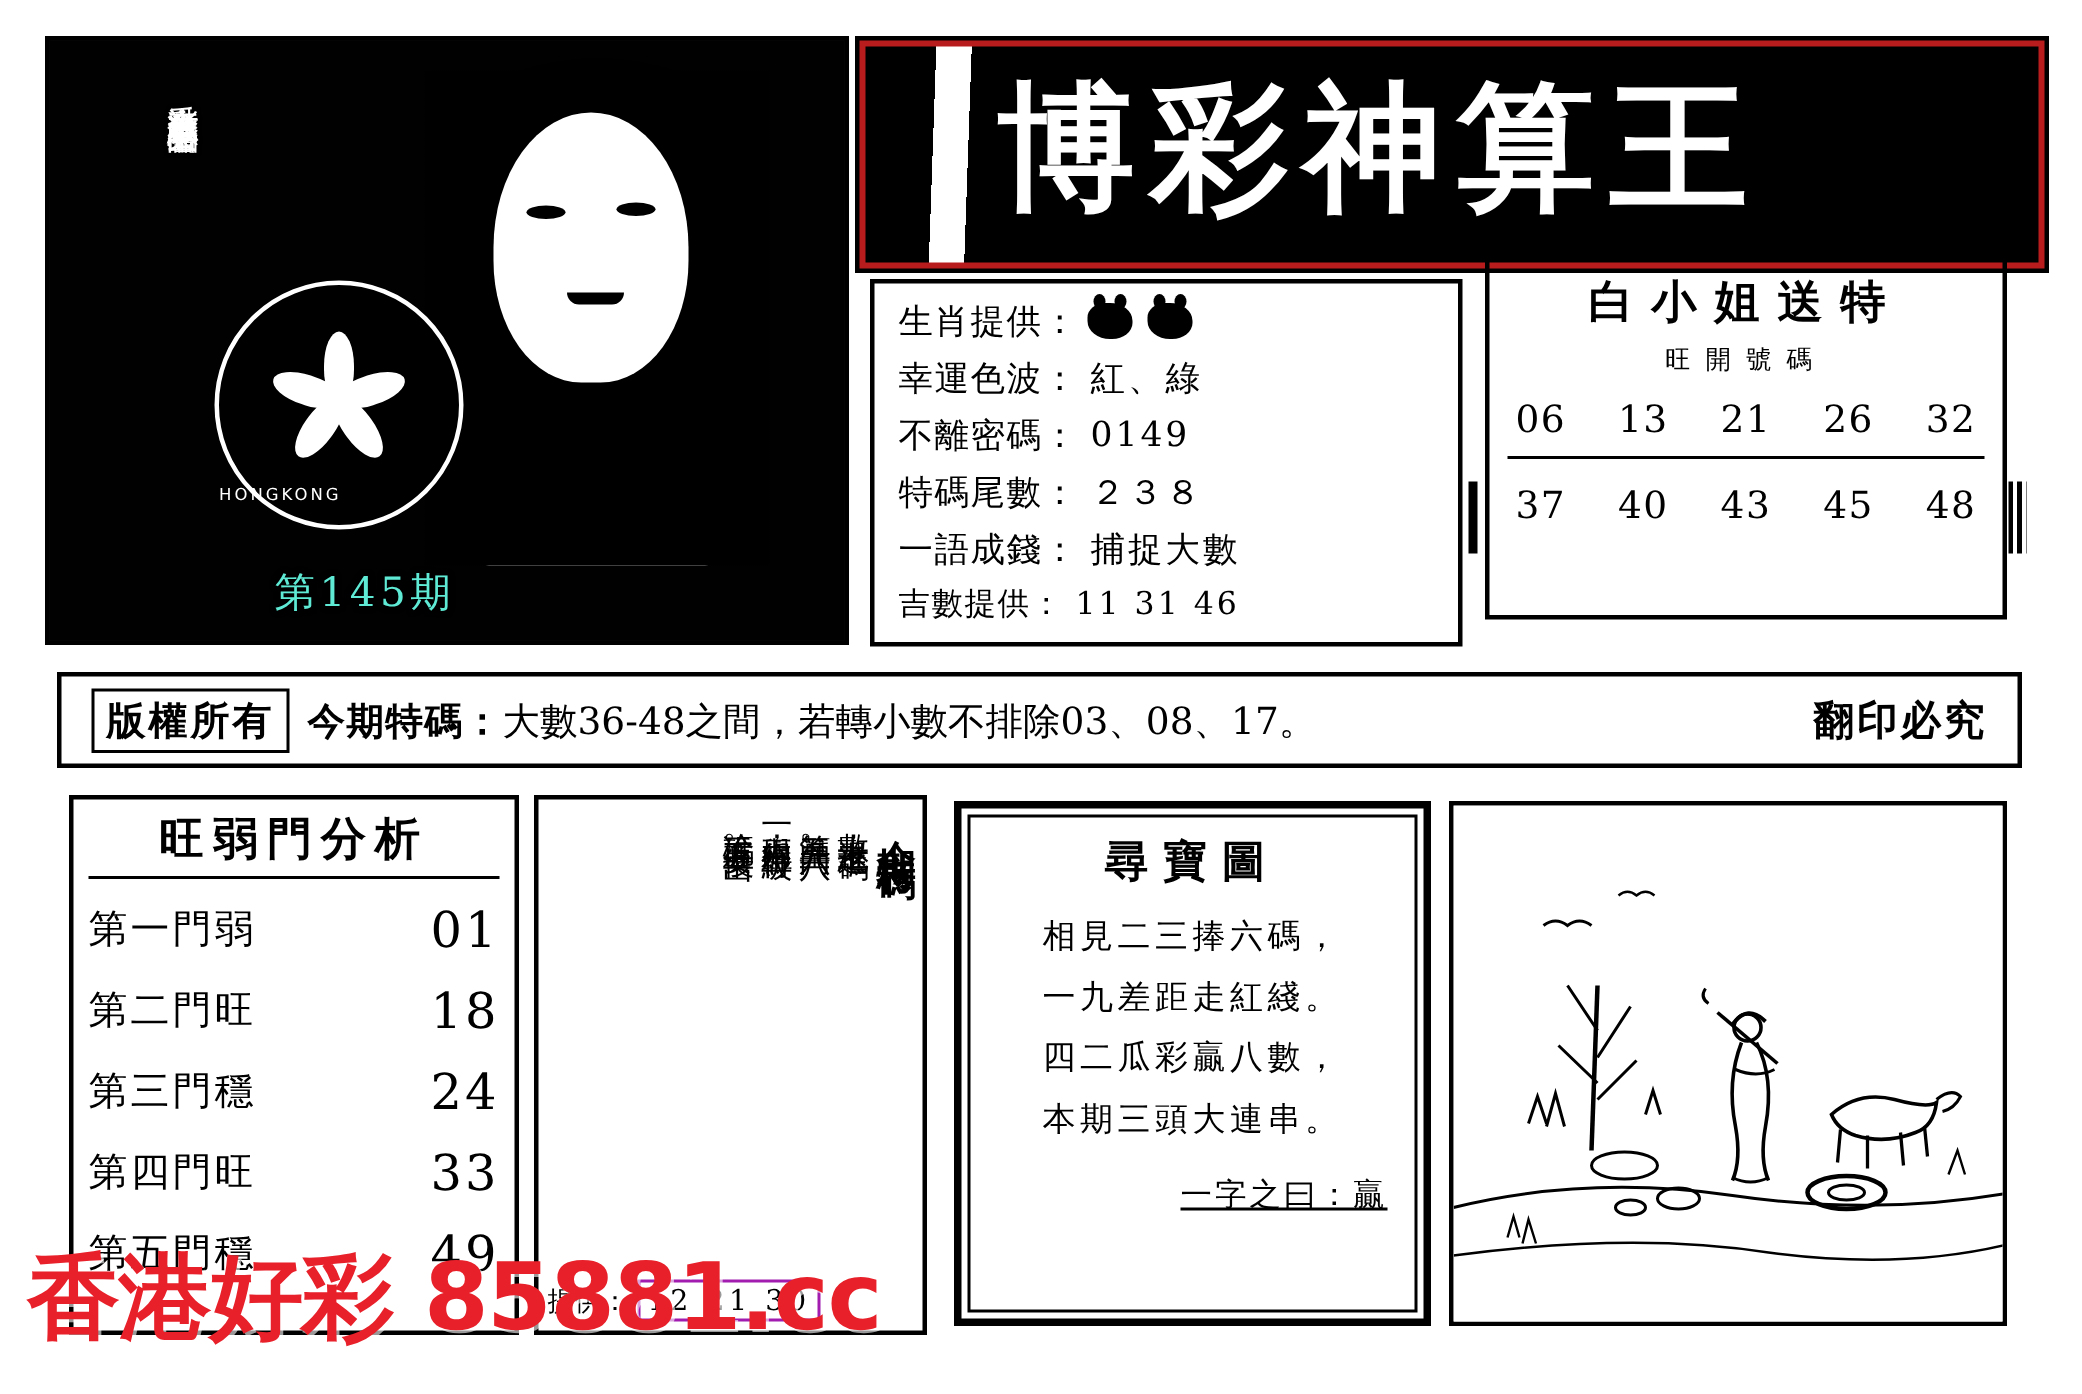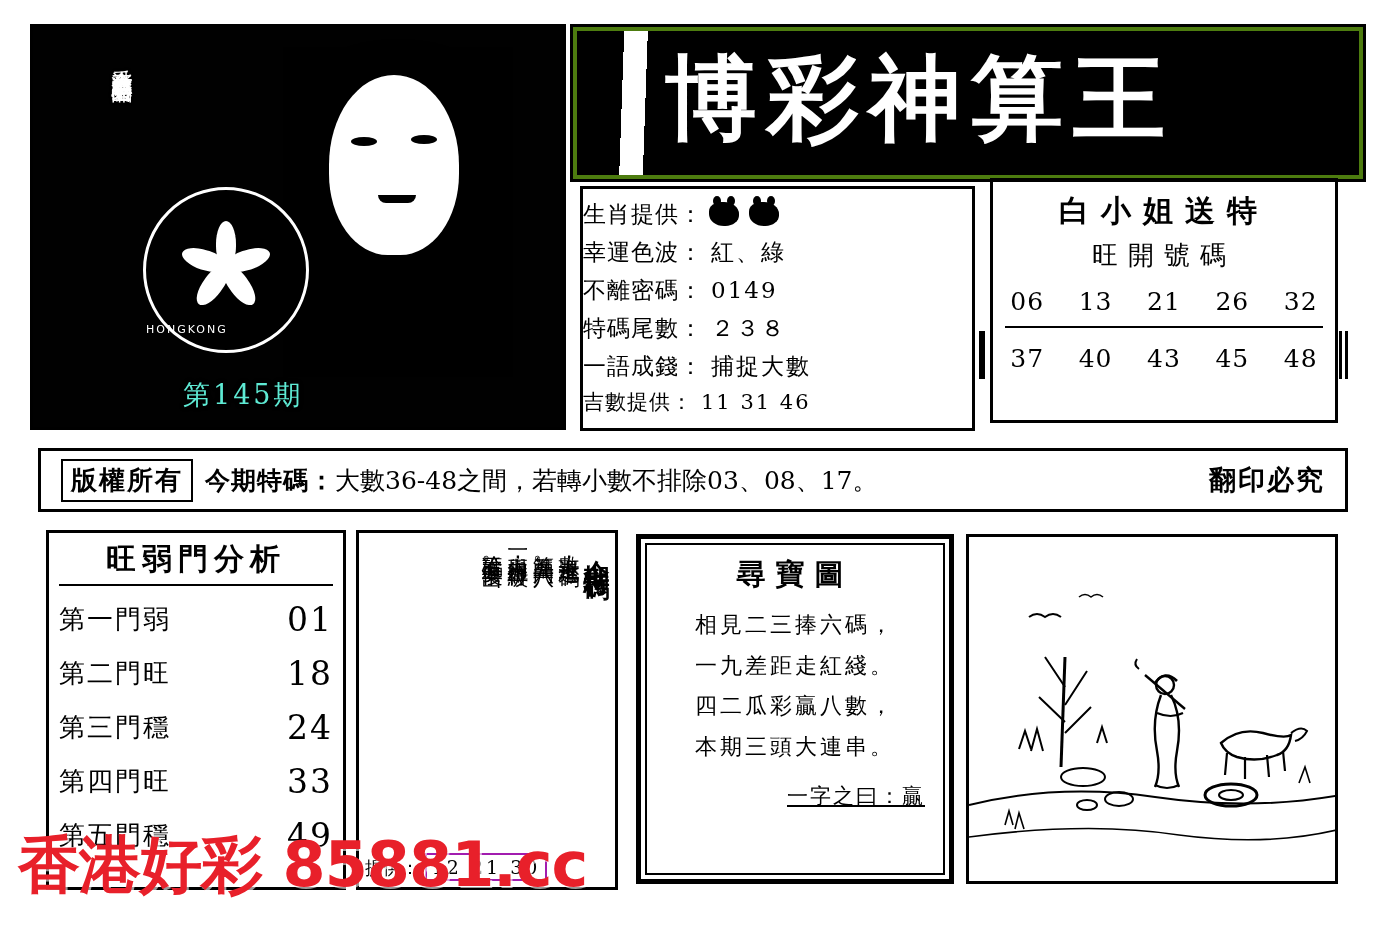--- a/index.html
+++ b/index.html
@@ -153,21 +153,21 @@
   }
 
   
   .logo-banner {
     position: absolute;
     left: 570px;
     top: 24px;
     width: 790px;
     height: 152px;
     border: 3px solid #000;
-    background: #4d7c0f;
+    background: #b91c1c;
     overflow: hidden;
   }
   .logo-banner .lb-inner {
     position: absolute;
     inset: 4px;
     background:
       linear-gradient(92deg, #000 0 6%, #fff 6% 9%, #000 9% 100%);
   }
   .logo-small {
     position: absolute;
@@ -197,21 +197,21 @@
   }
 
   
   .info-panel {
     position: absolute;
     left: 580px;
     top: 186px;
     width: 395px;
     height: 245px;
     border: 3px solid #000;
-    padding: 6px 8px 4px 0;
+    padding: 6px 8px 4px 16px;
     box-sizing: border-box;
     font-family: "DejaVu Serif", "Liberation Serif", serif;
   }
   .info-row {
     display: flex;
     align-items: center;
     height: 38px;
     font-size: 23px;
     white-space: nowrap;
   }
@@ -242,37 +242,37 @@
     width: 8px; height: 10px;
     background: #000;
     border-radius: 50%;
   }
   .info-row.small { font-size: 21px; height: 34px; }
 
   
   .lady-panel {
     position: absolute;
     left: 990px;
-    top: 178px;
+    top: 168px;
     width: 348px;
     height: 245px;
     border: 3px solid #000;
     box-sizing: border-box;
     text-align: center;
     font-family: "DejaVu Serif", "Liberation Serif", serif;
   }
   .lady-title {
     margin-top: 10px;
     font-size: 30px;
     font-weight: bold;
     letter-spacing: 12px;
   }
   .lady-sub {
     margin-top: 6px;
-    font-size: 26px;
+    font-size: 17px;
     letter-spacing: 10px;
   }
   .lady-nums {
     margin-top: 14px;
     display: flex;
     justify-content: space-around;
     font-size: 25px;
     letter-spacing: 1px;
   }
   .lady-divider {

